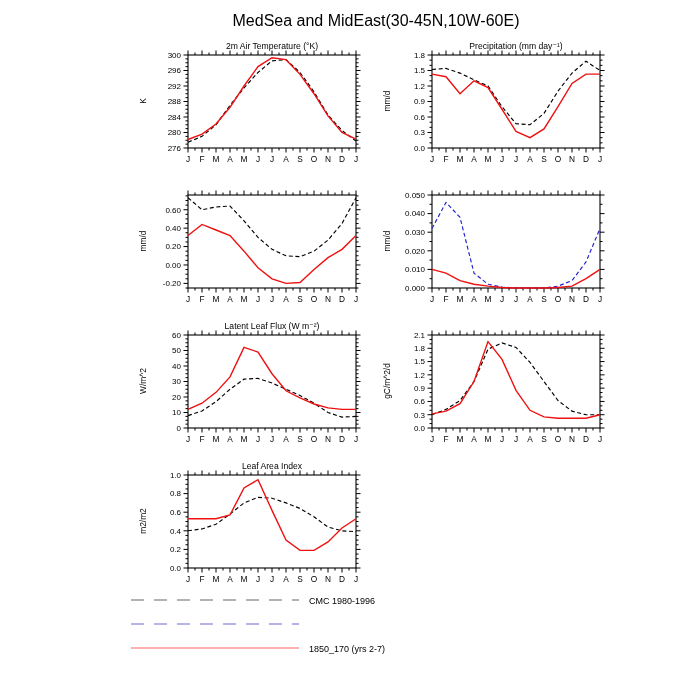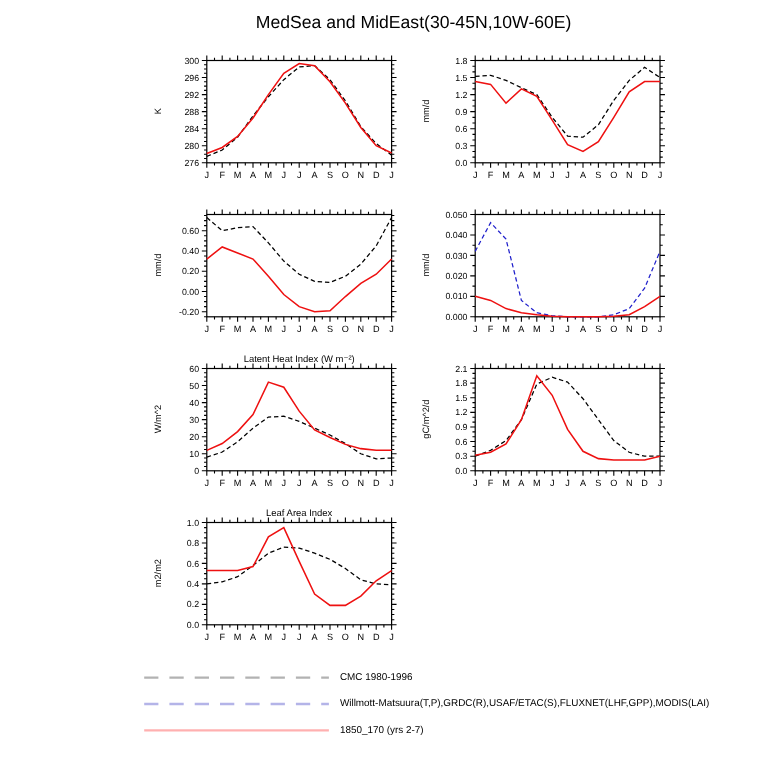--- a/index.html
+++ b/index.html
@@ -16,31 +16,32 @@
     position:absolute;left:42px;top:2px;width:208px;text-align:center;
     font-size:8.6px;color:#000;white-space:nowrap;
   }
   .chart-ylabel{
     position:absolute;left:-30px;top:56px;width:94px;height:12px;line-height:12px;
     text-align:center;font-size:8.4px;transform:rotate(-90deg);color:#000;white-space:nowrap;
   }
   .chart svg{position:absolute;left:0;top:0;}
   .chart svg text{font-family:"Liberation Sans","DejaVu Sans",sans-serif;fill:#000;}
   .legend{position:absolute;left:105px;top:596px;display:flex;flex-direction:column;}
-  .legend-row{height:24px;display:flex;align-items:flex-end;}
+  .legend-row{height:24px;display:flex;align-items:flex-start;}
   .legend-line{width:170px;height:8px;flex:0 0 auto;}
   .legend-label{margin-left:8px;font-size:9px;color:#000;white-space:nowrap;}
 </style>
 </head>
 <body>
 
 <div id="figure">
   <div class="figure-title">MedSea and MidEast(30-45N,10W-60E)</div>
 
   <div class="chart" style="left:100px;top:39px">
+    <div class="chart-title">2m Air Temperature (°K)</div>
     <div class="chart-ylabel">K</div>
     <svg width="250" height="135">
         <rect x="62" y="16" width="168" height="93" fill="none" stroke="#000" stroke-width="1.1"></rect>
         <line x1="62" y1="109" x2="62" y2="113.5" stroke="#000" stroke-width="1"></line>
         <line x1="62" y1="16" x2="62" y2="11.5" stroke="#000" stroke-width="1"></line>
         <text x="62" y="123" font-size="8.3" text-anchor="middle">J</text>
         <line x1="69" y1="109" x2="69" y2="111.5" stroke="#000" stroke-width="1"></line>
         <line x1="69" y1="16" x2="69" y2="13.5" stroke="#000" stroke-width="1"></line>
         <line x1="76" y1="109" x2="76" y2="113.5" stroke="#000" stroke-width="1"></line>
         <line x1="76" y1="16" x2="76" y2="11.5" stroke="#000" stroke-width="1"></line>
@@ -156,20 +157,21 @@
         <line x1="62" y1="23.750000000000004" x2="59.5" y2="23.750000000000004" stroke="#000" stroke-width="1"></line>
         <line x1="230" y1="23.750000000000004" x2="232.5" y2="23.750000000000004" stroke="#000" stroke-width="1"></line>
         <line x1="62" y1="19.874999999999996" x2="59.5" y2="19.874999999999996" stroke="#000" stroke-width="1"></line>
         <line x1="230" y1="19.874999999999996" x2="232.5" y2="19.874999999999996" stroke="#000" stroke-width="1"></line>
         <polyline points="62,103.1875 76,97.375 90,85.75 104,66.375 118,48.9375 132,33.4375 146,21.8125 160,20.649999999999952 174,33.4375 188,52.8125 202,76.0625 216,91.5625 230,102.02499999999995" fill="none" stroke="#000000" stroke-width="1.15" stroke-dasharray="4 2.6"></polyline>
         <polyline points="62,100.47500000000004 76,95.04999999999991 90,84.97500000000005 104,68.3125 118,47 132,27.625 146,18.71249999999996 160,20.649999999999952 174,35.375 188,54.75 202,76.83749999999995 216,93.5 230,100.08749999999996" fill="none" stroke="#ee1111" stroke-width="1.4"></polyline>
       </svg>
   </div>
 
   <div class="chart" style="left:344px;top:39px">
+    <div class="chart-title">Precipitation (mm day⁻¹)</div>
     <div class="chart-ylabel">mm/d</div>
     <svg width="250" height="135">
         <rect x="62" y="16" width="168" height="93" fill="none" stroke="#000" stroke-width="1.1"></rect>
         <line x1="62" y1="109" x2="62" y2="113.5" stroke="#000" stroke-width="1"></line>
         <line x1="62" y1="16" x2="62" y2="11.5" stroke="#000" stroke-width="1"></line>
         <text x="62" y="123" font-size="8.3" text-anchor="middle">J</text>
         <line x1="69" y1="109" x2="69" y2="111.5" stroke="#000" stroke-width="1"></line>
         <line x1="69" y1="16" x2="69" y2="13.5" stroke="#000" stroke-width="1"></line>
         <line x1="76" y1="109" x2="76" y2="113.5" stroke="#000" stroke-width="1"></line>
         <line x1="76" y1="16" x2="76" y2="11.5" stroke="#000" stroke-width="1"></line>
@@ -492,21 +494,21 @@
         <line x1="62" y1="43.89999999999999" x2="59.5" y2="43.89999999999999" stroke="#000" stroke-width="1"></line>
         <line x1="230" y1="43.89999999999999" x2="232.5" y2="43.89999999999999" stroke="#000" stroke-width="1"></line>
         <line x1="62" y1="25.300000000000008" x2="59.5" y2="25.300000000000008" stroke="#000" stroke-width="1"></line>
         <line x1="230" y1="25.300000000000008" x2="232.5" y2="25.300000000000008" stroke="#000" stroke-width="1"></line>
         <polyline points="62,49.48 76,23.440000000000005 90,38.32000000000001 104,94.11999999999999 118,105.28 132,108.07 146,109 160,109 174,109 188,107.14 202,101.56 216,82.96 230,49.48" fill="none" stroke="#2222cc" stroke-width="1.15" stroke-dasharray="4 2.6"></polyline>
         <polyline points="62,90.4 76,94.11999999999999 90,101.56 104,105.28 118,107.14 132,108.442 146,109 160,109 174,109 188,108.442 202,107.14 216,99.7 230,90.4" fill="none" stroke="#ee1111" stroke-width="1.4"></polyline>
       </svg>
   </div>
 
   <div class="chart" style="left:100px;top:319px">
-    <div class="chart-title">Latent Heat Index (W m⁻²)</div>
+    <div class="chart-title">Latent Leaf Flux (W m⁻²)</div>
     <div class="chart-ylabel">W/m^2</div>
     <svg width="250" height="135">
         <rect x="62" y="16" width="168" height="93" fill="none" stroke="#000" stroke-width="1.1"></rect>
         <line x1="62" y1="109" x2="62" y2="113.5" stroke="#000" stroke-width="1"></line>
         <line x1="62" y1="16" x2="62" y2="11.5" stroke="#000" stroke-width="1"></line>
         <text x="62" y="123" font-size="8.3" text-anchor="middle">J</text>
         <line x1="69" y1="109" x2="69" y2="111.5" stroke="#000" stroke-width="1"></line>
         <line x1="69" y1="16" x2="69" y2="13.5" stroke="#000" stroke-width="1"></line>
         <line x1="76" y1="109" x2="76" y2="113.5" stroke="#000" stroke-width="1"></line>
         <line x1="76" y1="16" x2="76" y2="11.5" stroke="#000" stroke-width="1"></line>
@@ -877,21 +879,20 @@
     <div class="legend-row">
       <svg class="legend-line">
           <line x1="0" y1="4" x2="168" y2="4" stroke="#b2b2b2" stroke-width="2.2" stroke-dasharray="13 10"></line>
         </svg>
       <span class="legend-label">CMC 1980-1996</span>
     </div>
     <div class="legend-row">
       <svg class="legend-line">
           <line x1="0" y1="4" x2="168" y2="4" stroke="#b4b4e8" stroke-width="2.2" stroke-dasharray="13 10"></line>
         </svg>
-      <span class="legend-label">Willmott-Matsuura(T,P),GRDC(R),USAF/ETAC(S),FLUXNET(LHF,GPP),MODIS(LAI)</span>
     </div>
     <div class="legend-row">
       <svg class="legend-line">
           <line x1="0" y1="4" x2="168" y2="4" stroke="#ffb0b0" stroke-width="2.2"></line>
         </svg>
       <span class="legend-label">1850_170 (yrs 2-7)</span>
     </div>
   </div>
 </div>
 

